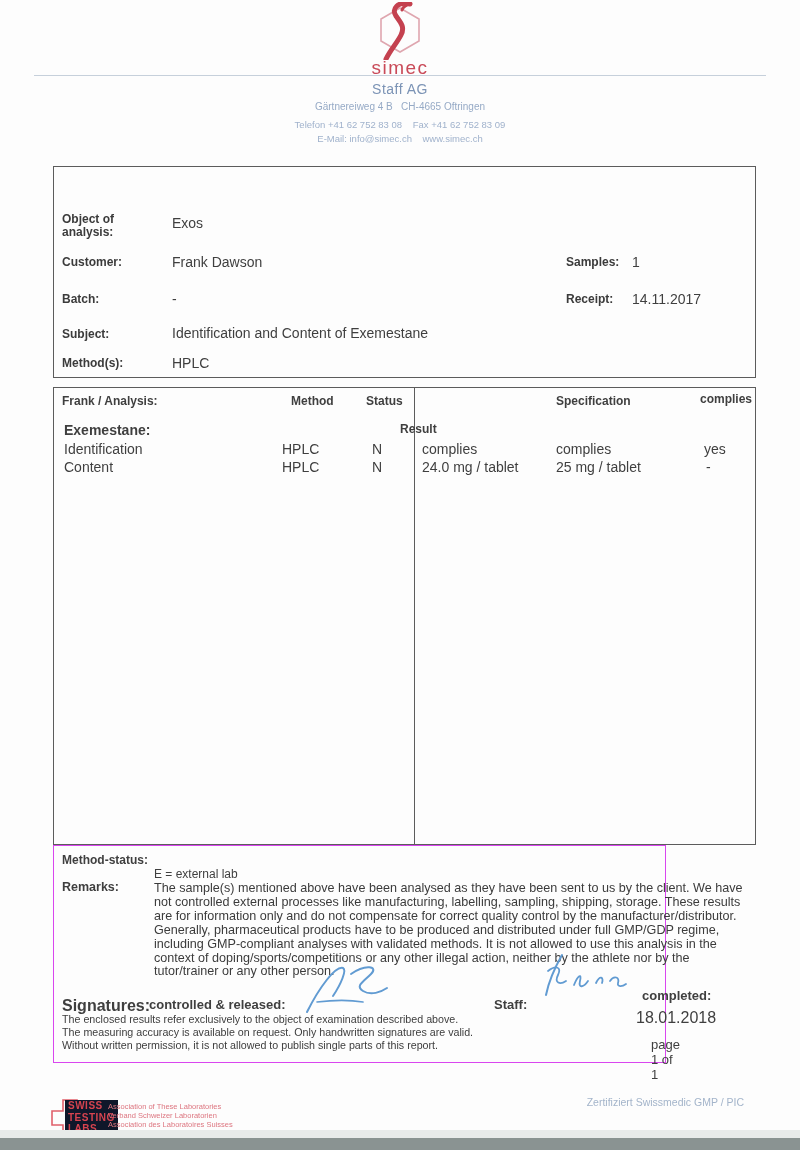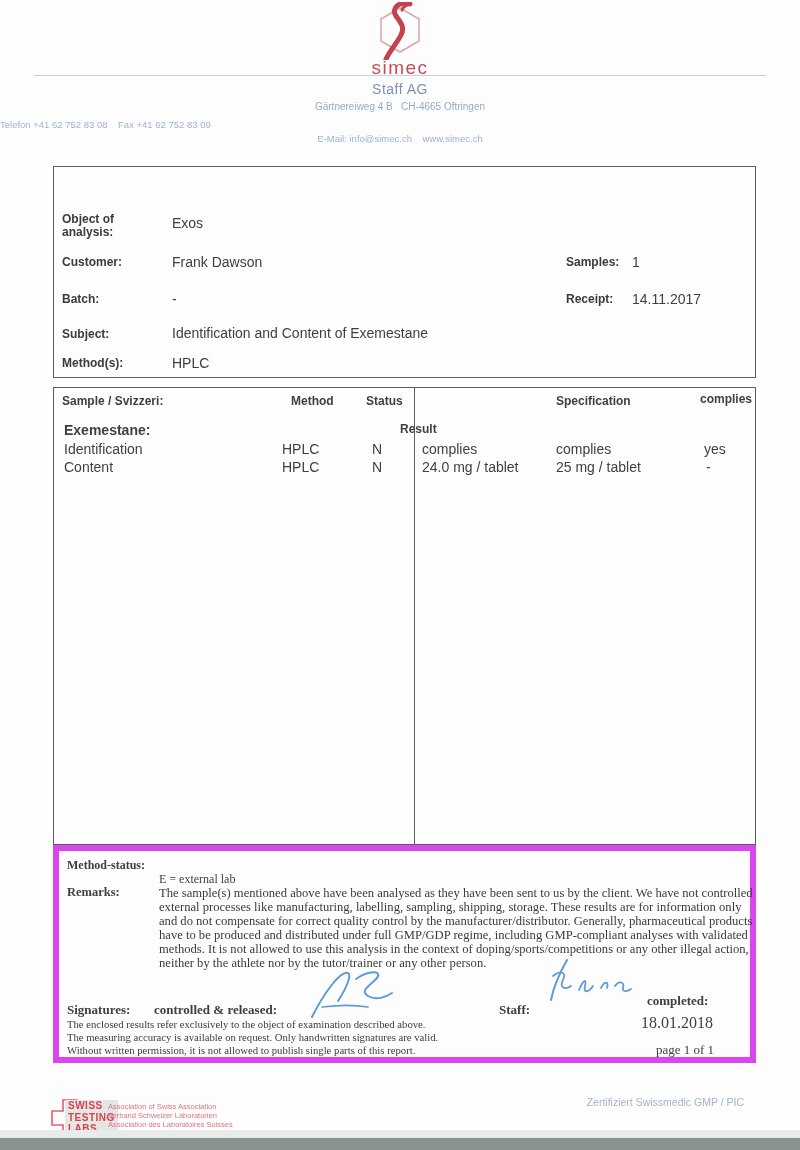--- a/index.html
+++ b/index.html
@@ -7,60 +7,60 @@
   body { font-family:"Liberation Sans", sans-serif; background:#ffffff; }
   .page { position:relative; width:800px; height:1150px; background:#fdfdfd; overflow:hidden; color:#3f3f3f; }
 
   
   .logo-wrap { position:absolute; left:0; top:0; width:800px; text-align:center; }
   .logo-svg { display:block; margin:2px auto 0; }
   .logo-word { font-size:19px; letter-spacing:1.5px; color:#c94a58; line-height:16px; }
   .header-rule { position:absolute; left:34px; top:75px; width:732px; height:1px; background:#c6d0db; }
   .company { position:absolute; left:0; top:81px; width:800px; text-align:center; font-size:14px; color:#7b93b5; letter-spacing:0.5px; }
   .addr1 { position:absolute; left:0; top:101px; width:800px; text-align:center; font-size:10px; color:#96aac6; white-space:pre; }
-  .addr2 { position:absolute; left:0; top:119px; width:800px; font-size:9.5px; color:#a0b2cc; white-space:pre; }
+  .addr2 { position:absolute; left:0; top:119px; width:800px; text-align:center; font-size:9.5px; color:#a0b2cc; white-space:pre; }
   .addr3 { position:absolute; left:0; top:133px; width:800px; text-align:center; font-size:9.5px; color:#a0b2cc; white-space:pre; }
 
   
   .boxA { position:absolute; left:53px; top:166px; width:703px; height:212px; border:1px solid #5c5c5c; }
   .titlebar { position:relative; height:34px; border-bottom:1px solid #5c5c5c; }
   .title { position:absolute; left:10px; top:4px; font-size:22px; font-weight:bold; letter-spacing:0.5px; color:#343434; }
   .num-label { position:absolute; left:512px; top:10px; font-size:12.5px; font-weight:bold; }
   .num-prefix { position:absolute; left:567px; top:7px; font-size:16px; font-weight:bold; }
   .num-value { position:absolute; left:597px; top:7px; font-size:16px; font-weight:bold; }
 
   .flabel { position:absolute; font-size:12px; font-weight:bold; color:#3b3b3b; line-height:13px; }
   .fvalue { position:absolute; font-size:14px; color:#3f3f3f; }
 
   .boxB { position:absolute; left:53px; top:387px; width:703px; height:458px; border:1px solid #5c5c5c; }
   .vdivider { position:absolute; left:360px; top:0; width:1px; height:456px; background:#5c5c5c; }
   .th { position:absolute; top:6px; font-size:12px; font-weight:bold; }
   .td { position:absolute; font-size:14px; }
 
-  .boxC { position:absolute; left:53px; top:845px; width:703px; height:218px; border:6px solid #d946ef;font-family:Liberation Serif, serif; }
+  .boxC { position:absolute; left:53px; top:845px; width:613px; height:218px; border:1px solid #d946ef; }
   .ms-label { position:absolute; left:8px; top:7px; font-size:12px; font-weight:bold; }
   .ms-line1 { position:absolute; left:100px; top:7px; font-size:12px; white-space:pre; }
   .ms-line2 { position:absolute; left:100px; top:21px; font-size:12px; }
   .rm-label { position:absolute; left:8px; top:34px; font-size:12.5px; font-weight:bold; }
   .rm-text { position:absolute; left:100px; top:36px; width:600px; font-size:12.6px; line-height:13.9px; color:#3b3b3b; }
 
-  .sig-label { position:absolute; left:8px; top:151px; font-size:13px; font-weight:bold; }
+  .sig-label { position:absolute; left:8px; top:151px; font-size:16px; font-weight:bold; }
   .ctrl-label { position:absolute; left:95px; top:151px; font-size:13px; font-weight:bold; }
   .staff-label { position:absolute; left:440px; top:151px; font-size:13px; font-weight:bold; }
   .sig1 { position:absolute; left:245px; top:112px; }
   .sig2 { position:absolute; left:478px; top:105px; }
   .completed-label { position:absolute; left:588px; top:142px; font-size:13px; font-weight:bold; }
   .completed-date { position:absolute; left:582px; top:163px; font-size:16px; }
   .page-info { position:absolute; left:597px; top:191px; font-size:13px; }
   .fineprint { position:absolute; left:8px; top:167px; font-size:10.7px; line-height:12.8px; color:#3d3d3d; }
 
   
   .stl { position:absolute; left:50px; top:1096px; width:320px; height:44px; }
   .stl-cross { position:absolute; left:0; top:2px; }
-  .stl-words { position:absolute; left:15px; top:4px; background:#e5e5e5; padding:0 3px; font-size:10px; font-weight:bold; line-height:11.5px; color:#d6434f; letter-spacing:0.5px; }
+  .stl-words { position:absolute; left:15px; top:4px; background:#0f172a; padding:0 3px; font-size:10px; font-weight:bold; line-height:11.5px; color:#d6434f; letter-spacing:0.5px; }
   .stl-assoc { position:absolute; left:58px; top:6px; font-size:7.5px; line-height:9.2px; color:#dd7680; }
   .certified { position:absolute; right:56px; top:1096px; font-size:10.5px; color:#a3b4ca; }
   .scanbar { position:absolute; left:0; top:1138px; width:800px; height:12px; background:#8a9392; }
   .scan-edge { position:absolute; left:0; top:1130px; width:800px; height:8px; background:#e8ebea; }
 </style>
 </head>
 <body>
 
 <div class="page">
 
@@ -98,21 +98,21 @@
     <span class="flabel" style="left:8px; top:161px;">Subject:</span>
     <span class="fvalue" style="left:118px; top:158px;">Identification and Content of Exemestane</span>
 
     <span class="flabel" style="left:8px; top:190px;">Method(s):</span>
     <span class="fvalue" style="left:118px; top:188px;">HPLC</span>
   </div>
 
   <div class="boxB">
     <div class="vdivider"></div>
 
-    <span class="th" style="left:8px;">Sample / Svizzeri:</span>
+    <span class="th" style="left:8px;">Frank / Analysis:</span>
     <span class="th" style="left:237px;">Method</span>
     <span class="th" style="left:312px;">Status</span>
     <span class="th" style="left:346px;margin-top:28px;">Result</span>
     <span class="th" style="left:502px;">Specification</span>
     <span class="th" style="left:646px; top:4px;">complies</span>
 
     <span class="td" style="left:10px; top:34px; font-weight:bold;">Exemestane:</span>
 
     <div>
       <span class="td" style="left:10px; top:53px;">Identification</span>
@@ -171,21 +171,21 @@
   <div class="stl">
     <svg class="stl-cross" width="40" height="40" viewBox="0 0 40 40">
       <path d="M13,2 H27 V13 H38 V27 H27 V38 H13 V27 H2 V13 H13 Z" fill="none" stroke="#e0606b" stroke-width="1.6"></path>
     </svg>
     <div class="stl-words">
       <div>SWISS</div>
       <div>TESTING</div>
       <div>LABS</div>
     </div>
     <div class="stl-assoc">
-      <div>Association of Swiss Association</div>
+      <div>Association of These Laboratories</div>
       <div>Verband Schweizer Laboratorien</div>
       <div>Association des Laboratoires Suisses</div>
       <div>Associazione dei Laboratori Svizzeri</div>
     </div>
   </div>
 
   <div class="certified">Zertifiziert Swissmedic GMP / PIC</div>
 
   <div class="scan-edge"></div>
   <div class="scanbar"></div>

